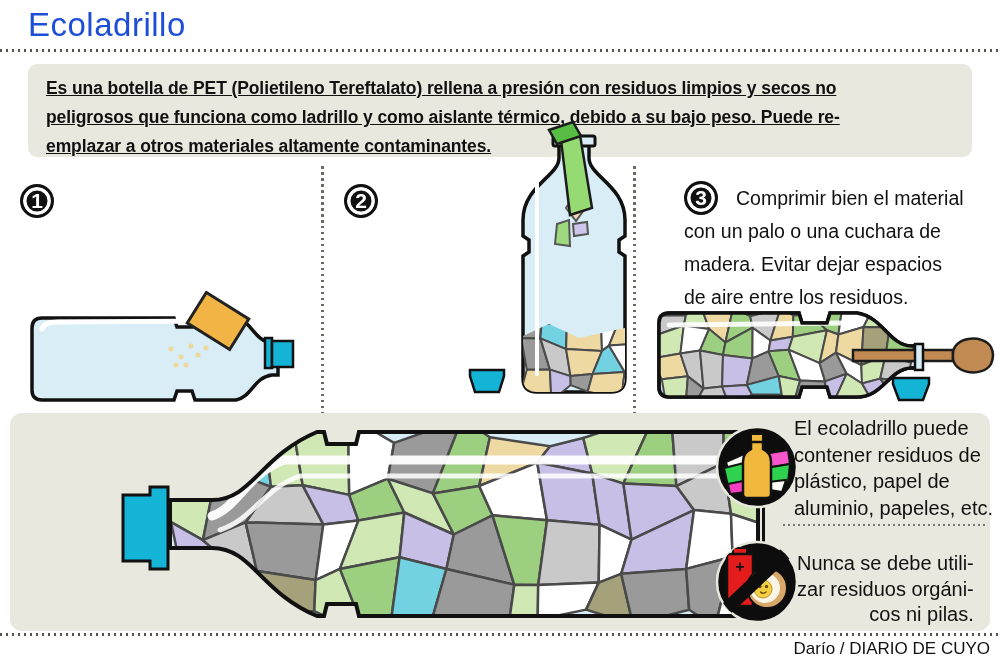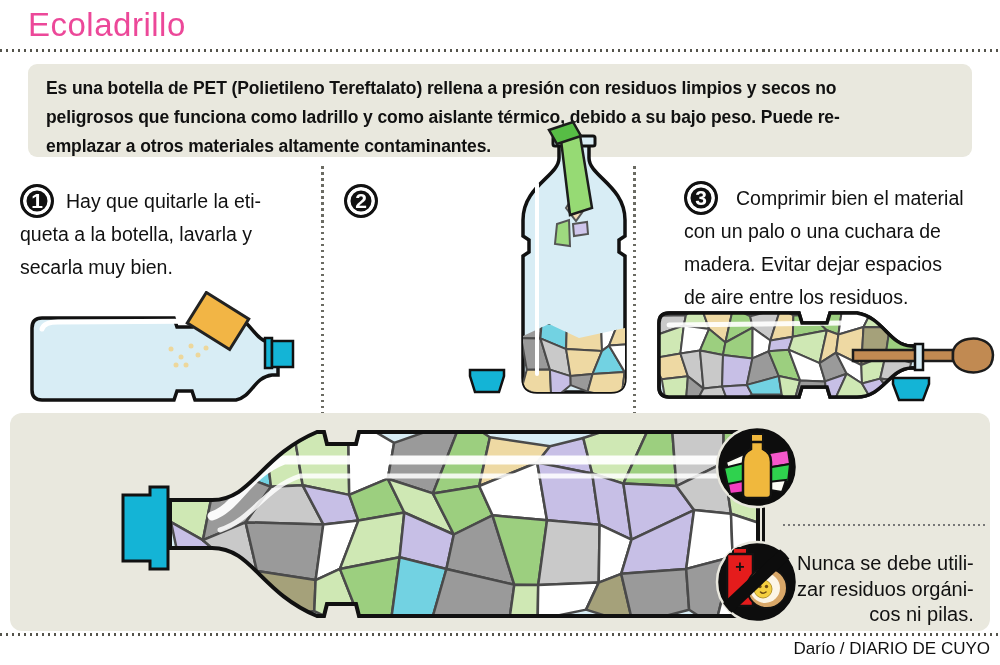--- a/index.html
+++ b/index.html
@@ -1,23 +1,23 @@
 <!DOCTYPE html>
 <html><head>
 <meta charset="utf-8">
 <style>
   html,body{margin:0;padding:0;background:#fff;}
   #page{position:relative;width:1000px;height:665px;background:#ffffff;overflow:hidden;
         font-family:"Liberation Sans",sans-serif;color:#111;}
   .abs{position:absolute;}
-  .title{left:28px;top:6px;font-size:33px;font-weight:400;color:#ec4899;letter-spacing:.5px;}
+  .title{left:28px;top:6px;font-size:33px;font-weight:400;color:#1d4ed8;letter-spacing:.5px;}
   .rule-h{height:3px;background-image:repeating-linear-gradient(90deg,#55544c 0 2.5px,transparent 2.5px 6px);}
   .rule-v{width:2.5px;background-image:repeating-linear-gradient(180deg,#6b6b63 0 2.5px,transparent 2.5px 6px);}
   .banner{left:28px;top:64px;width:944px;height:93px;background:#e9e8de;border-radius:9px;box-sizing:border-box;
-          padding:10px 18px;font-weight:700;font-size:17.5px;line-height:29px;white-space:pre;letter-spacing:-0.1px;}
+          padding:10px 18px;font-weight:700;font-size:17.5px;line-height:29px;white-space:pre;letter-spacing:-0.1px;text-decoration:underline;}
   .panel{left:10px;top:413px;width:980px;height:218px;background:#e9e8de;border-radius:12px;}
   .numcircle{width:34px;height:34px;border-radius:50%;background:#111;border:3px solid #111;
              box-shadow:inset 0 0 0 3.5px #fff;color:#fff;font-weight:700;font-size:21px;
              display:flex;align-items:center;justify-content:center;box-sizing:border-box;}
   .steptext{font-size:19.5px;line-height:33px;white-space:pre;}
   .squeeze{left:30px;top:452px;font-size:18.5px;line-height:23.5px;white-space:pre;z-index:6;}
   .callout{font-size:20px;white-space:pre;z-index:7;}
   .credit{top:639px;right:10px;font-size:17px;font-weight:400;}
   .connector{left:762px;top:503px;width:3px;height:44px;background:#111;z-index:6;}
   svg{display:block;}
@@ -33,23 +33,20 @@
   <div class="abs banner">Es una botella de PET (Polietileno Tereftalato) rellena a presión con residuos limpios y secos no
 peligrosos que funciona como ladrillo y como aislante térmico, debido a su bajo peso. Puede re-
 emplazar a otros materiales altamente contaminantes.</div>
 
   <div class="abs rule-v" style="left:321px;top:166px;height:248px;"></div>
   <div class="abs rule-v" style="left:633px;top:166px;height:248px;"></div>
 
   <div class="abs numcircle" style="left:20px;top:184px;">
       <span>1</span>
     </div>
-  <div class="abs steptext" style="left:20px;top:185px;text-indent:46px;">Hay que quitarle la eti-
-queta a la botella, lavarla y
-secarla muy bien.</div>
 
   <div class="abs numcircle" style="left:344px;top:184px;">
       <span>2</span>
     </div>
 
   <div class="abs numcircle" style="left:684px;top:181px;">
       <span>3</span>
     </div>
   <div class="abs steptext" style="left:684px;top:182px;text-indent:52px;">Comprimir bien el material
 con un palo o una cuchara de
@@ -260,20 +257,24 @@
       <polygon points="10,44 34,38 38,56 14,62" fill="#2fd24e" stroke="#111" stroke-width="2"></polygon>
       <polygon points="14,60 34,56 32,68 16,70" fill="#f33fc0" stroke="#111" stroke-width="2"></polygon>
       <polygon points="50,30 74,26 76,40 52,44" fill="#f557cb" stroke="#111" stroke-width="2"></polygon>
       <polygon points="52,44 76,40 74,58 54,58" fill="#2fd24e" stroke="#111" stroke-width="2"></polygon>
       <polygon points="54,58 72,56 68,68 56,66" fill="#fdfdf5" stroke="#111" stroke-width="2"></polygon>
       <rect x="37" y="10" width="12" height="8" fill="#f0b83d" stroke="#111" stroke-width="2"></rect>
       <path d="M 37 18 L 49 18 L 49 25 C 56 28 57 33 57 38 L 57 70 Q 57 74 53 74 L 33 74 Q 29 74 29 70 L 29 38 C 29 33 30 28 37 25 Z" fill="#f0b83d" stroke="#111" stroke-width="2.5"></path>
     </g>
   </svg>
   <div class="abs connector"></div>
+  <div class="abs callout" style="left:794px;top:415px;line-height:26.5px;">El ecoladrillo puede
+contener residuos de
+plástico, papel de
+aluminio, papeles, etc.</div>
 
   <div class="abs rule-h" style="left:783px;top:524px;width:202px;height:2px;background-image:repeating-linear-gradient(90deg,#777 0 2px,transparent 2px 5px);"></div>
 
   <svg class="abs" style="left:715px;top:540px;z-index:7;" width="84" height="84" viewBox="0 0 84 84">
     <defs>
         <clipPath id="c2">
           <circle cx="42" cy="42" r="40"></circle>
         </clipPath>
       </defs>
     <circle cx="42" cy="42" r="40" fill="#0d0d0d" stroke="#e9e8de" stroke-width="2.5"></circle>

